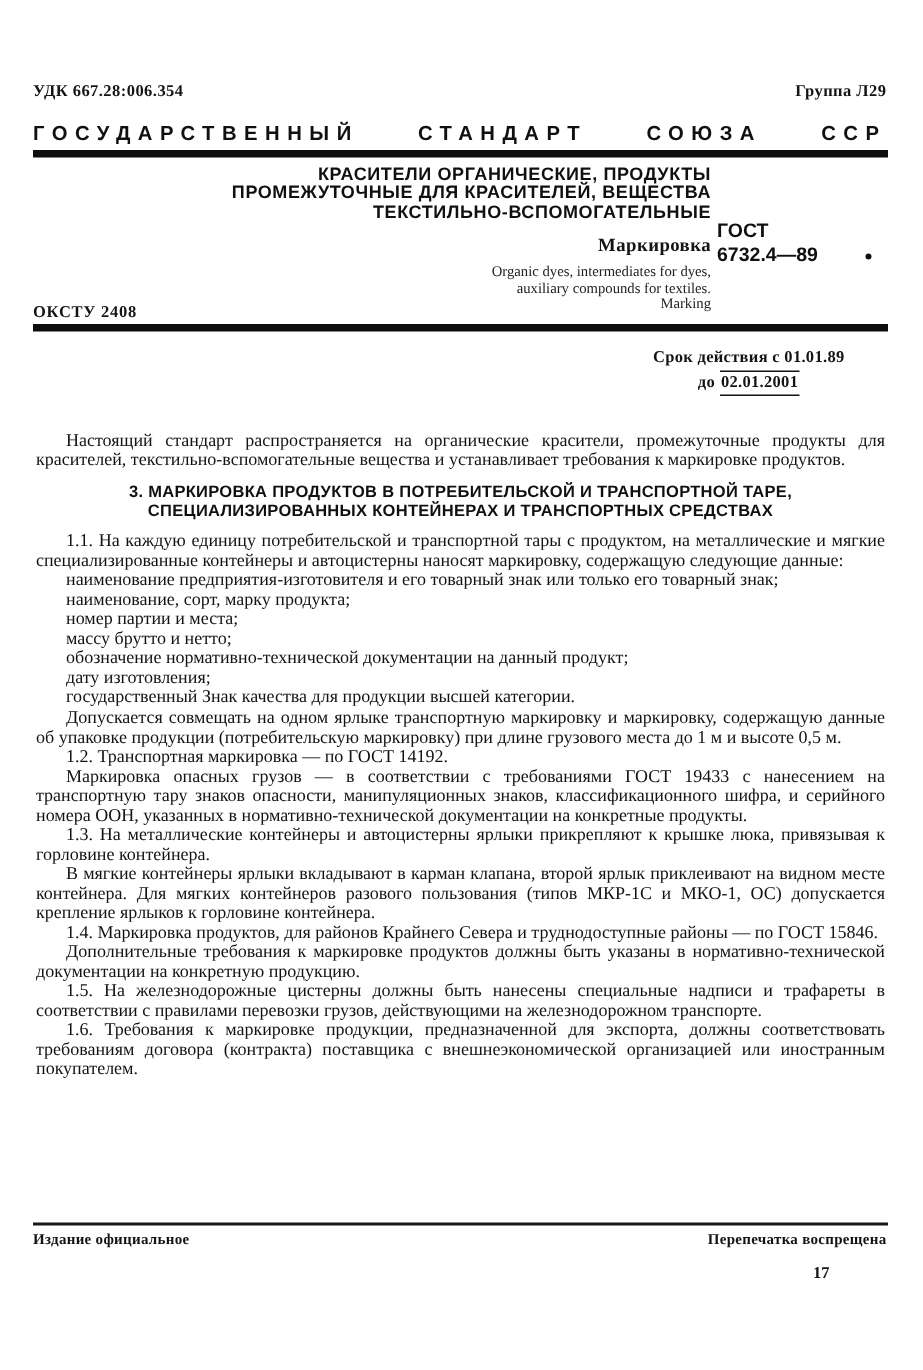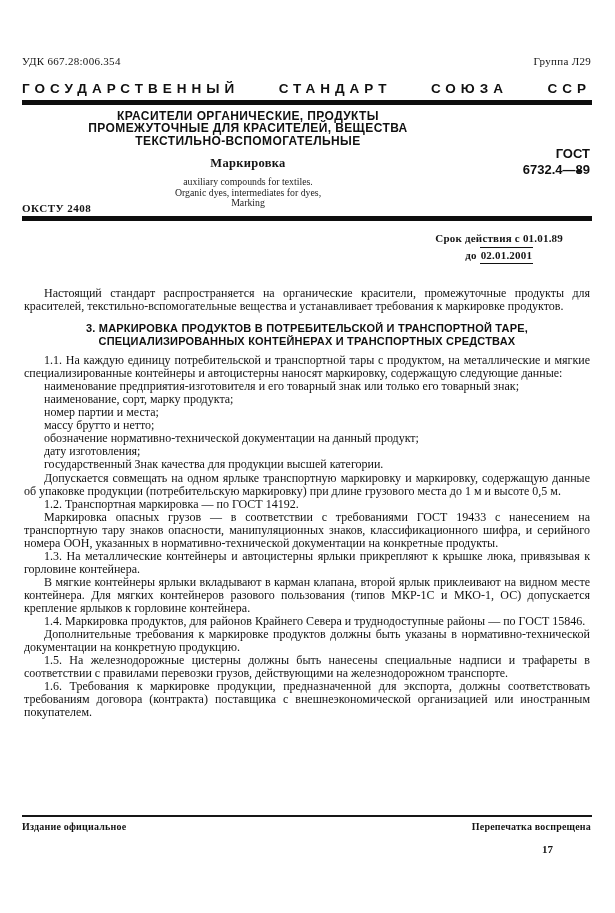--- a/index.html
+++ b/index.html
@@ -8,40 +8,40 @@
     background:#ffffff;
     position:relative;
     font-family:"Liberation Serif", serif;
     color:#141414;
     -webkit-font-smoothing:antialiased;
   }
   .page{position:absolute;inset:0;background:#fff;}
 
   
   .udk-row{position:absolute;top:55px;left:22px;right:24px;display:flex;justify-content:space-between;
-    font-size:11px;font-weight:normal;letter-spacing:0.3px;}
+    font-size:11px;font-weight:bold;letter-spacing:0.3px;}
 
   
   .std-line{position:absolute;top:81px;left:22px;right:24px;
     font-family:"Liberation Sans", sans-serif;font-weight:bold;font-size:13.5px;
     letter-spacing:5px;word-spacing:14px;white-space:nowrap;
     text-align:justify;text-align-last:justify;color:#101010;}
   .rule-thick{position:absolute;left:22px;right:23px;height:4.5px;background:#0e0e0e;}
   .rule1{top:100px;}
   .rule2{top:216px;}
 
   
-  .title-block{position:absolute;top:110px;left:22px;width:452px;text-align:center;}
+  .title-block{position:absolute;top:110px;left:22px;width:452px;text-align:right;}
   .title-ru{font-family:"Liberation Sans", sans-serif;font-weight:bold;font-size:12px;
     line-height:12.4px;letter-spacing:0.4px;color:#101010;}
   .subtitle{font-weight:bold;font-size:12.5px;margin-top:9px;letter-spacing:0.3px;}
   .title-en{font-size:9.8px;line-height:10.4px;margin-top:6px;color:#222;}
 
   
-  .gost-block{position:absolute;top:146px;left:478px;width:112px;text-align:right;
+  .gost-block{position:absolute;top:146px;left:478px;width:112px;text-align:left;
     font-family:"Liberation Sans", sans-serif;font-weight:bold;font-size:13px;line-height:15.5px;color:#101010;}
 
   .ink-dot{position:absolute;top:169px;left:577px;width:4px;height:4px;background:#111;border-radius:50%;}
 
   .okstu{position:absolute;top:202px;left:22px;font-size:11px;font-weight:bold;letter-spacing:0.5px;}
 
   
   .srok{position:absolute;top:231px;right:52px;text-align:center;
     font-size:11px;font-weight:bold;line-height:15px;letter-spacing:0.2px;}
   .srok .date-boxed{display:inline-block;border-top:1.5px solid #111;border-bottom:1.5px solid #111;
@@ -74,22 +74,22 @@
   <div class="rule-thick rule1"></div>
 
   <div class="title-block">
     <div class="title-ru">
       <div>КРАСИТЕЛИ ОРГАНИЧЕСКИЕ, ПРОДУКТЫ</div>
       <div>ПРОМЕЖУТОЧНЫЕ ДЛЯ КРАСИТЕЛЕЙ, ВЕЩЕСТВА</div>
       <div>ТЕКСТИЛЬНО-ВСПОМОГАТЕЛЬНЫЕ</div>
     </div>
     <div class="subtitle">Маркировка</div>
     <div class="title-en">
+      <div>Organic dyes, intermediates for dyes,</div>
       <div>auxiliary compounds for textiles.</div>
-      <div>Organic dyes, intermediates for dyes,</div>
       <div>Marking</div>
     </div>
   </div>
 
   <div class="gost-block">
     <div>ГОСТ</div>
     <div>6732.4—89</div>
   </div>
 
   <div class="ink-dot"></div>

